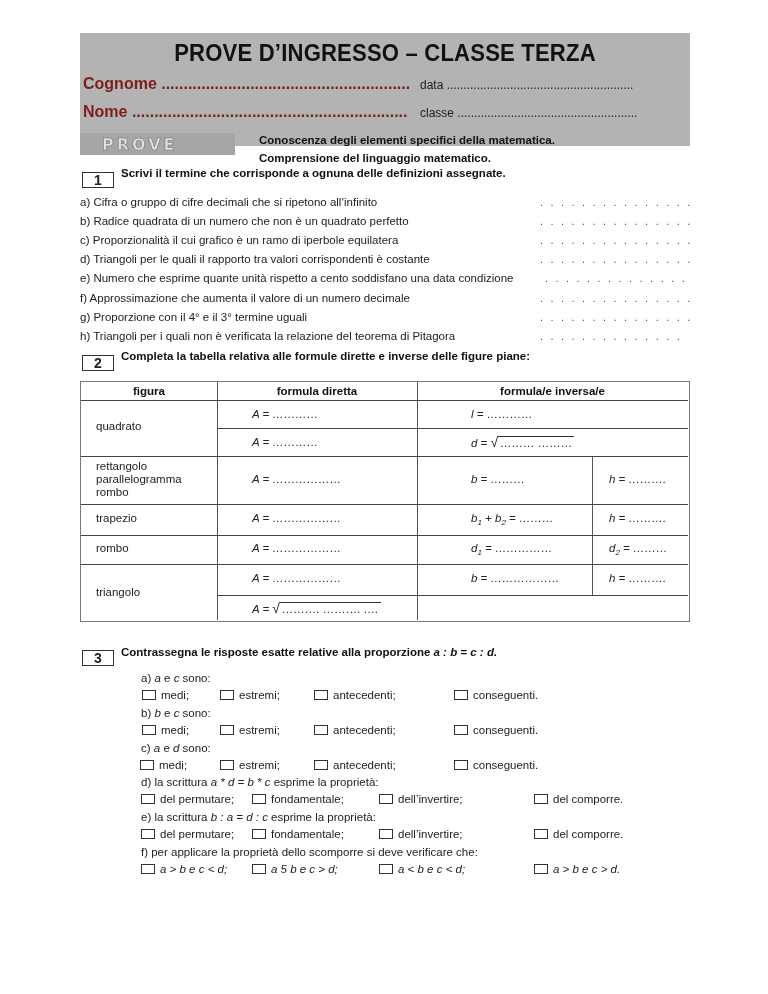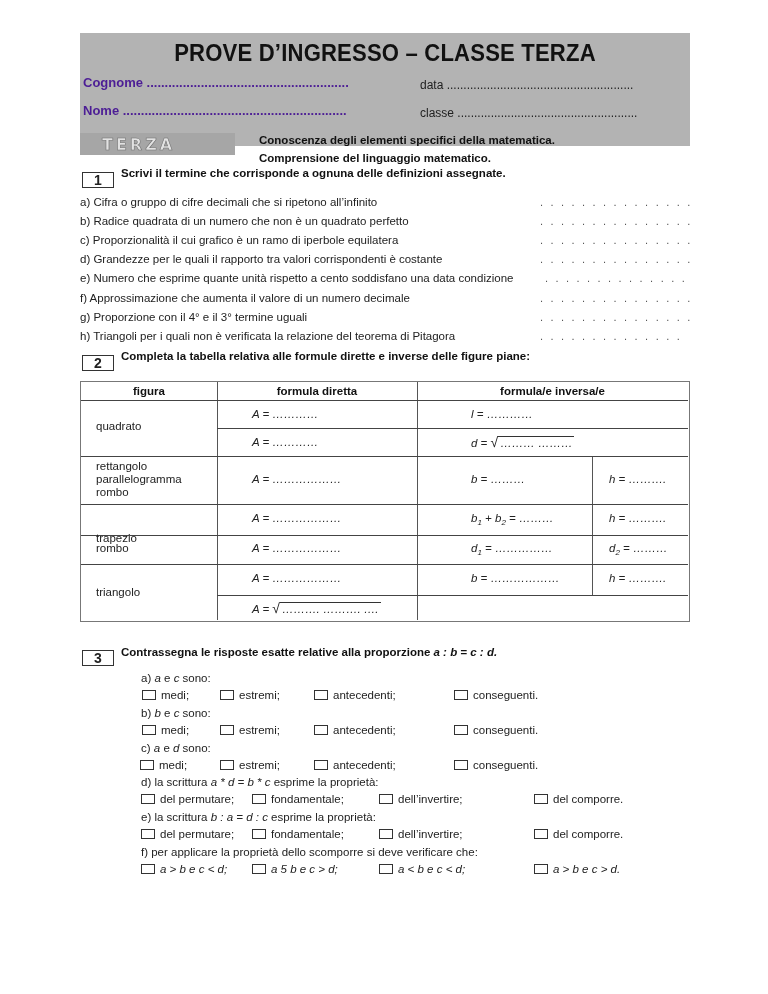--- a/index.html
+++ b/index.html
@@ -3,21 +3,21 @@
 <meta charset="utf-8">
 <style>
   html, body { margin:0; padding:0; background:#ffffff; }
   body { width:768px; height:994px; position:relative; overflow:hidden;
          font-family:"Liberation Sans", sans-serif; color:#1a1a1a; }
   .abs { position:absolute; }
 
   
   #header { left:80px; top:33px; width:610px; height:113px; background:#b3b3b3; }
   #title { left:0; top:6px; width:610px; text-align:center; font-size:24px; font-weight:bold; color:#111; letter-spacing:0.2px; transform:scaleX(0.92); transform-origin:center; }
-  .hdr-big { font-size:13px; font-weight:bold; color:#4c1d95; }
+  .hdr-big { font-size:16px; font-weight:bold; color:#7f1d1d; }
   .hdr-small { font-size:12px; color:#222; }
   #sapere { left:80px; top:133px; width:155px; height:22px; background:#a6a6a6; }
   #sapere span { position:absolute; left:22px; top:2px; font-size:16px; font-weight:bold; color:#e2e2e2; letter-spacing:3px; -webkit-text-stroke:0.6px #707070; font-family:"DejaVu Sans", sans-serif; }
   .obj { font-size:11.5px; font-weight:bold; color:#111; }
 
   
   .numbox { width:30px; height:14px; border:1px solid #333; font-size:14px; font-weight:bold; text-align:center; line-height:14px; color:#222; }
   .sec-title { font-size:11.5px; font-weight:bold; color:#111; }
 
   
@@ -44,35 +44,35 @@
 <body>
 
 <div id="header" class="abs">
   <div id="title" class="abs">PROVE D’INGRESSO – CLASSE TERZA</div>
   <div class="abs hdr-big" style="left:3px;top:42px;">Cognome ........................................................</div>
   <div class="abs hdr-big" style="left:3px;top:70px;">Nome ..............................................................</div>
   <div class="abs hdr-small" style="left:340px;top:45px;">data ........................................................</div>
   <div class="abs hdr-small" style="left:340px;top:73px;">classe ......................................................</div>
 </div>
 <div id="sapere" class="abs">
-    <span>TERZA</span>
+    <span>PROVE</span>
   </div>
 <div class="abs obj" style="left:259px;top:134px;">Conoscenza degli elementi specifici della  matematica.</div>
 <div class="abs obj" style="left:259px;top:152px;">Comprensione del linguaggio matematico.</div>
 
 <div class="abs numbox" style="left:82px;top:172px;">1</div>
 <div class="abs sec-title" style="left:121px;top:167px;">Scrivi il termine che corrisponde a ognuna delle definizioni assegnate.</div>
 
 <div class="abs def" style="top:196px;">a) Cifra o gruppo di cifre decimali che si ripetono all’infinito</div>
 <div class="abs leader" style="top:196px;">. . . . . . . . . . . . . . . . . . . . . . .</div>
 <div class="abs def" style="top:215px;">b) Radice quadrata di un numero che non è un quadrato perfetto</div>
 <div class="abs leader" style="top:215px;">. . . . . . . . . . . . . . . . . . . . . . .</div>
 <div class="abs def" style="top:234px;">c) Proporzionalità il cui grafico è un ramo di iperbole equilatera</div>
 <div class="abs leader" style="top:234px;">. . . . . . . . . . . . . . . . . . . . . . .</div>
-<div class="abs def" style="top:253px;">d) Grandezze per le quali il rapporto tra valori corrispondenti è costante</div>
+<div class="abs def" style="top:253px;">d) Triangoli per le quali il rapporto tra valori corrispondenti è costante</div>
 <div class="abs leader" style="top:253px;">. . . . . . . . . . . . . . . . . . . . . . .</div>
 <div class="abs def" style="top:272px;">e) Numero che esprime quante unità rispetto a cento soddisfano una data condizione</div>
 <div class="abs leader" style="top:272px;left:545px;width:145px;">. . . . . . . . . . . . . . . . . . . . . . .</div>
 <div class="abs def" style="top:292px;">f) Approssimazione che aumenta il valore di un numero decimale</div>
 <div class="abs leader" style="top:292px;">. . . . . . . . . . . . . . . . . . . . . . .</div>
 <div class="abs def" style="top:311px;">g) Proporzione con il 4° e il 3° termine uguali</div>
 <div class="abs leader" style="top:311px;">. . . . . . . . . . . . . . . . . . . . . . .</div>
 <div class="abs def" style="top:330px;">h) Triangoli per i quali non è verificata la relazione del teorema di Pitagora</div>
 <div class="abs leader" style="top:330px;width:144px;">. . . . . . . . . . . . . . . . . . . . . . .</div>
 
@@ -107,21 +107,21 @@
 
   <div class="cell" style="left:15px;top:78px;line-height:13px;">
     <div>rettangolo</div>
     <div>parallelogramma</div>
     <div>rombo</div>
   </div>
   <div class="cell fx" style="left:171px;top:91px;">A = ………………</div>
   <div class="cell fx" style="left:390px;top:91px;">b = ………</div>
   <div class="cell fx" style="left:528px;top:91px;">h = ……….</div>
 
-  <div class="cell" style="left:15px;top:130px;margin-top:20px;">trapezio</div>
+  <div class="cell" style="left:15px;top:130px;">trapezio</div>
   <div class="cell fx" style="left:171px;top:130px;">A = ………………</div>
   <div class="cell fx" style="left:390px;top:130px;"><span>b</span><sub style="font-size:8px;">1</sub> + b<sub style="font-size:8px;">2</sub><span> = ………</span></div>
   <div class="cell fx" style="left:528px;top:130px;">h = ……….</div>
 
   <div class="cell" style="left:15px;top:160px;">rombo</div>
   <div class="cell fx" style="left:171px;top:160px;">A = ………………</div>
   <div class="cell fx" style="left:390px;top:160px;">d<sub style="font-size:8px;">1</sub><span> = ……………</span></div>
   <div class="cell fx" style="left:528px;top:160px;">d<sub style="font-size:8px;">2</sub><span> = ………</span></div>
 
   <div class="cell" style="left:15px;top:204px;">triangolo</div>

